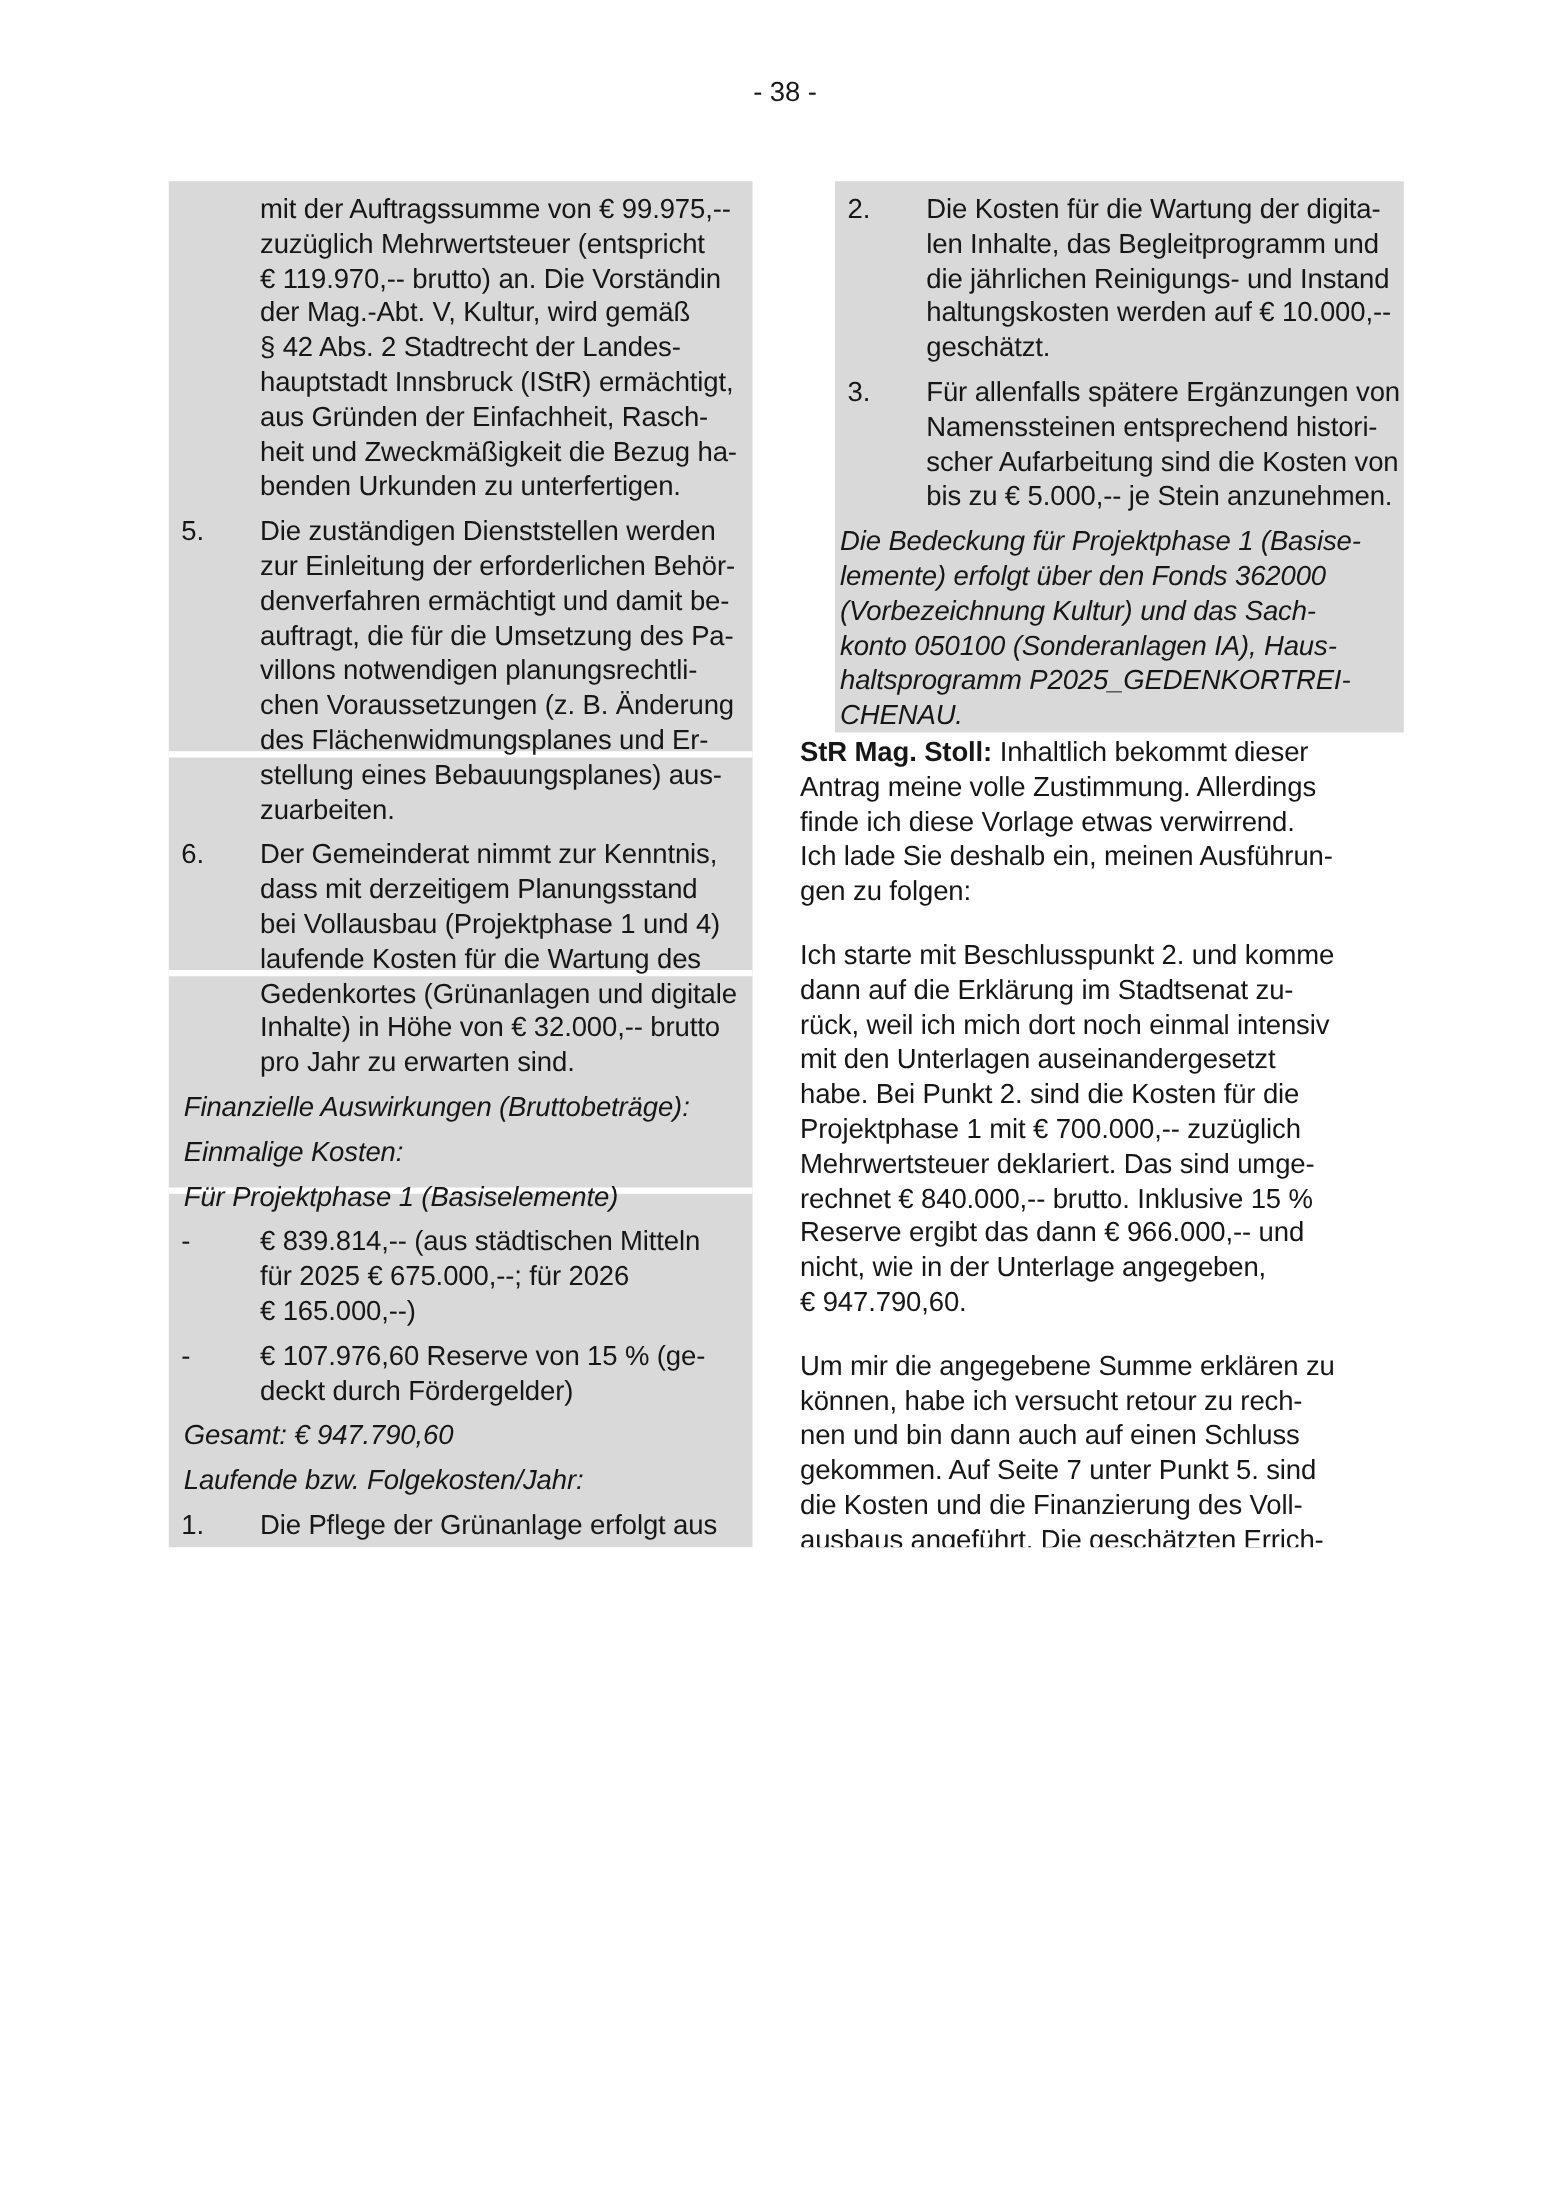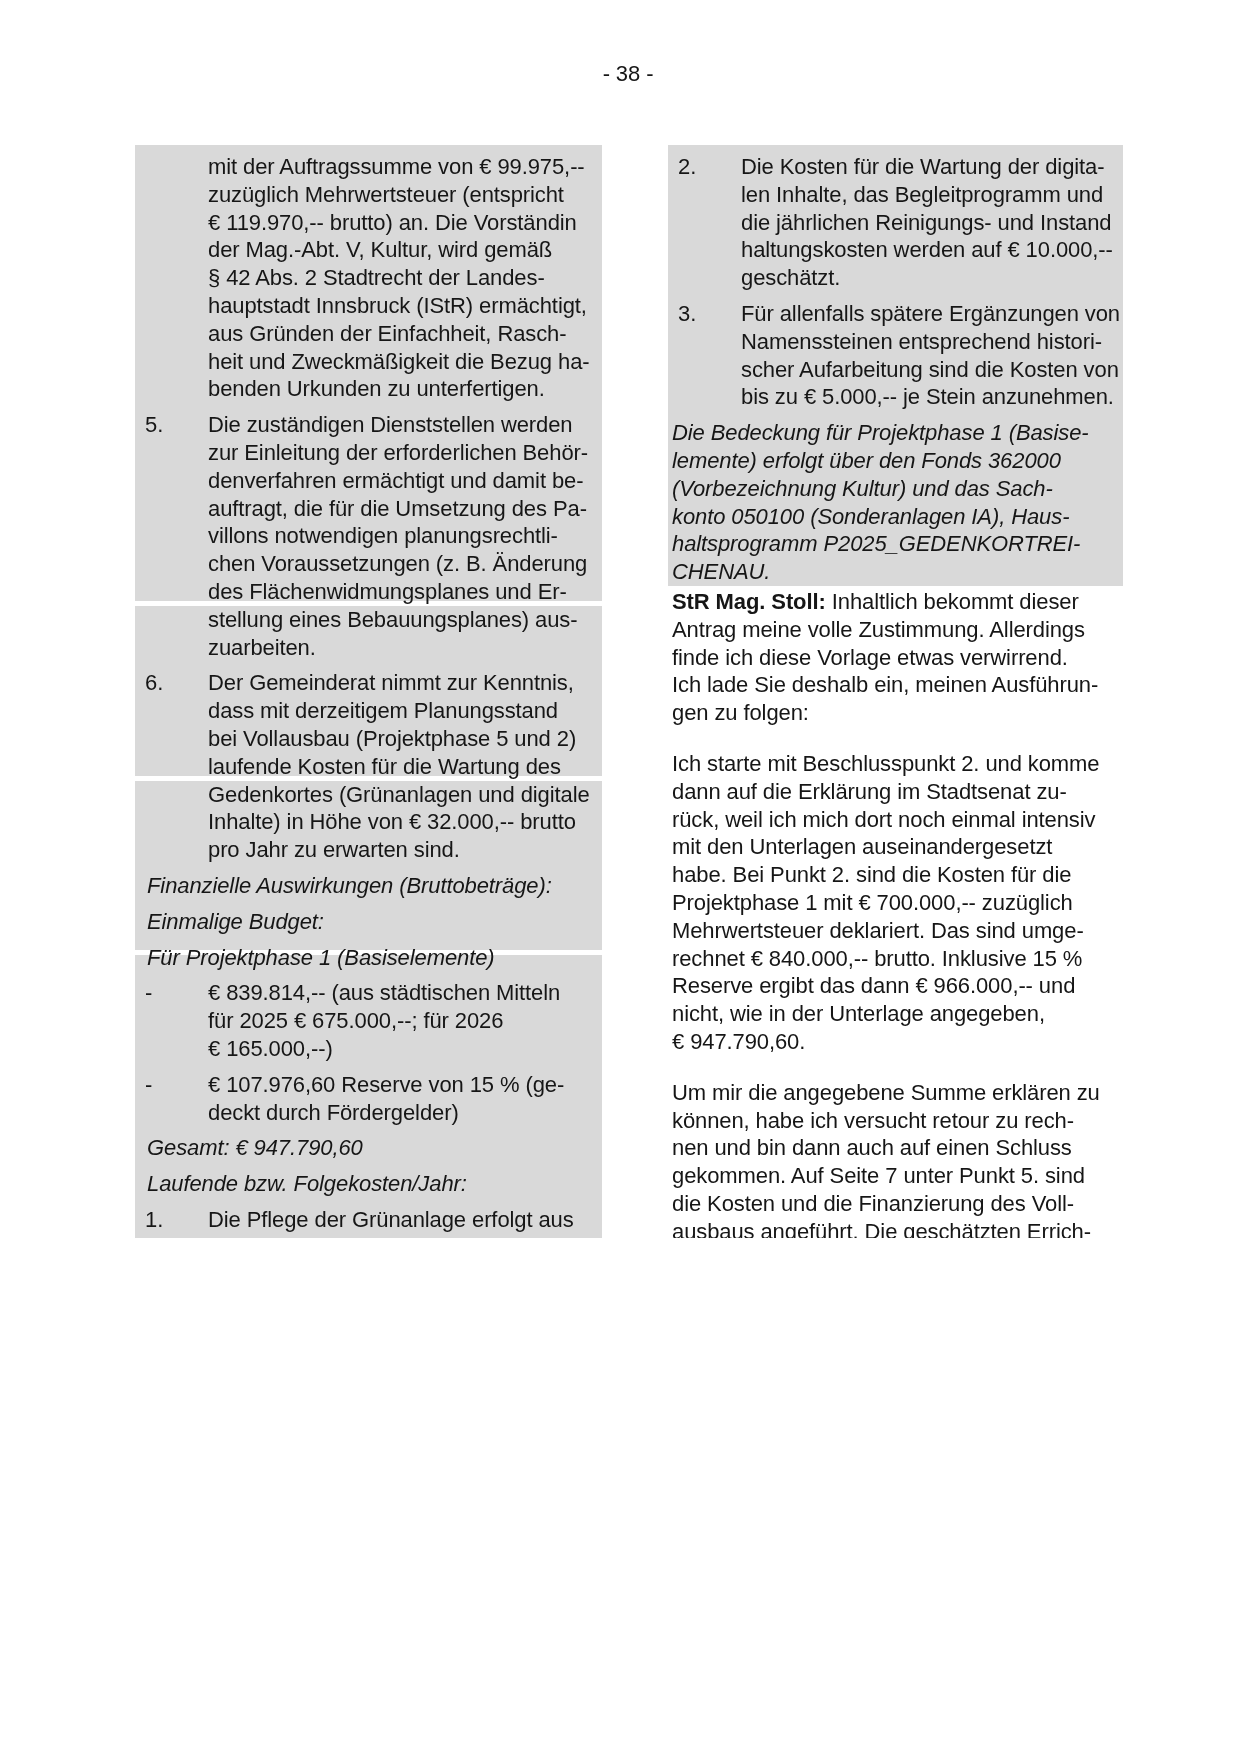--- a/index.html
+++ b/index.html
@@ -30,21 +30,21 @@
     left:135px; top:145px; width:467px;
     padding:8px 0 6px 0;
     box-sizing:border-box;
   }
   #right-gray{
     left:668px; top:145px; width:455px;
     padding:8px 0 0 0;
     box-sizing:border-box;
   }
   #right-speech{
-    left:672px; top:588px; width:462px;
+    left:640px; top:588px; width:462px;
   }
   .gap-line{
     position:absolute;
     left:0; width:100%; height:5px;
     background:#ffffff;
   }
   #gap1{top:456px;}
   #gap2{top:631px;}
   #gap3{top:805px;}
   .para{position:relative; margin-top:8px;}
@@ -99,31 +99,31 @@
 villons notwendigen planungsrechtli-
 chen Voraussetzungen (z. B. Änderung
 des Flächenwidmungsplanes und Er-
 stellung eines Bebauungsplanes) aus-
 zuarbeiten.</div>
         </div>
         <div class="para item">
           <span class="num">6.</span>
           <div class="body">Der Gemeinderat nimmt zur Kenntnis,
 dass mit derzeitigem Planungsstand
-bei Vollausbau (Projektphase 5 und 2)
+bei Vollausbau (Projektphase 1 und 4)
 laufende Kosten für die Wartung des
 Gedenkortes (Grünanlagen und digitale
 Inhalte) in Höhe von € 32.000,-- brutto
 pro Jahr zu erwarten sind.</div>
         </div>
         <div class="para flush">
           <div class="body">Finanzielle Auswirkungen (Bruttobeträge):</div>
         </div>
         <div class="para flush">
-          <div class="body">Einmalige Budget:</div>
+          <div class="body">Einmalige Kosten:</div>
         </div>
         <div class="para flush">
           <div class="body">Für Projektphase 1 (Basiselemente)</div>
         </div>
         <div class="para item">
           <span class="num">-</span>
           <div class="body">€ 839.814,-- (aus städtischen Mitteln
 für 2025 € 675.000,--; für 2026
 € 165.000,--)</div>
         </div>

